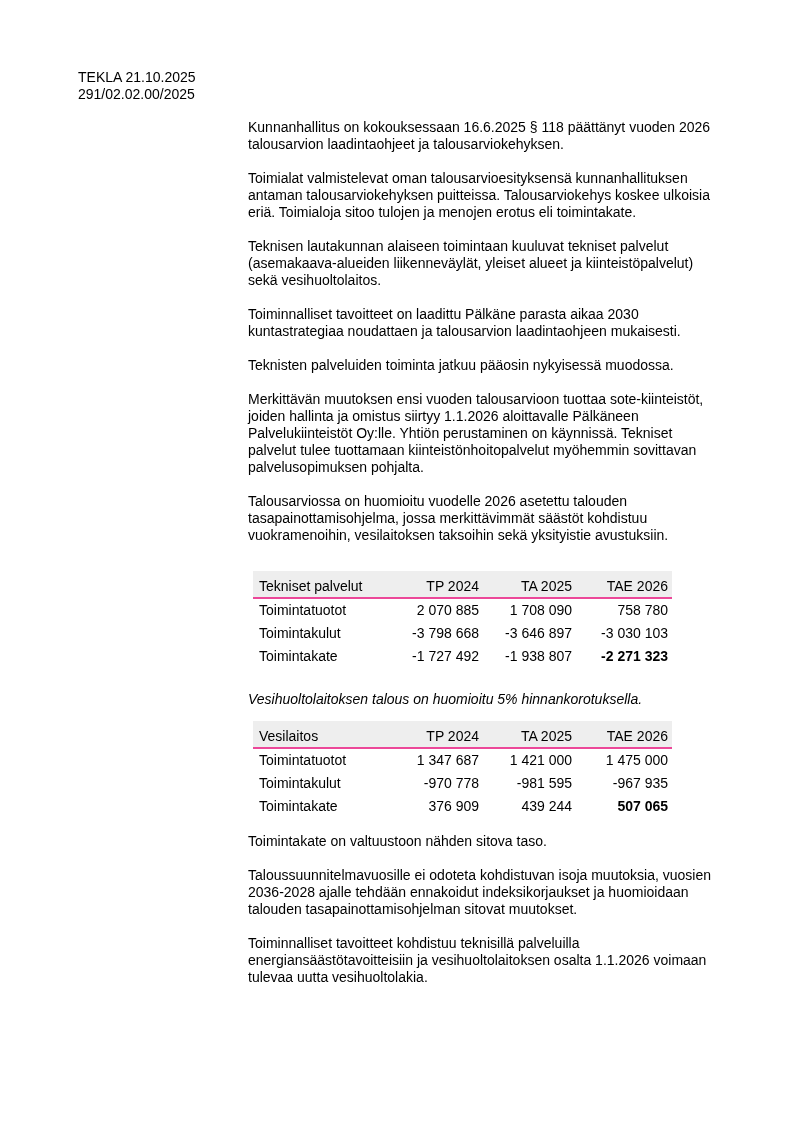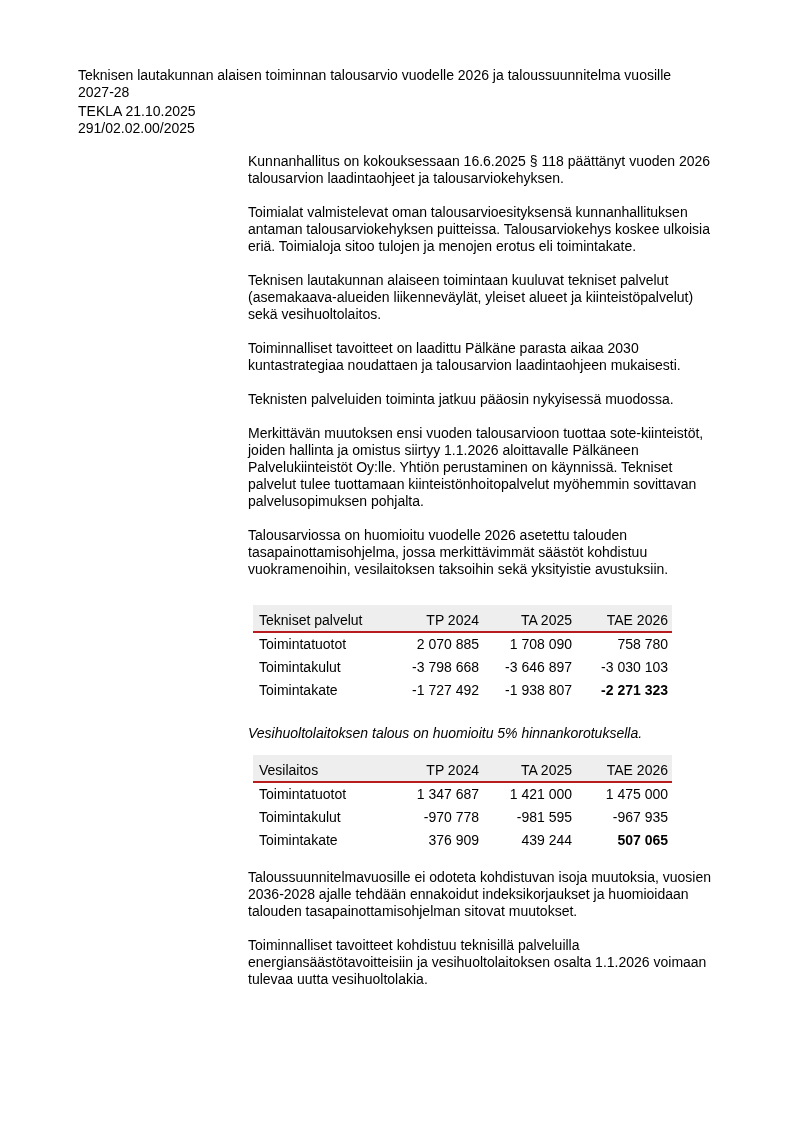--- a/index.html
+++ b/index.html
@@ -44,21 +44,21 @@
   table.doc-table col.c-num3 { width: 96px; }
   table.doc-table thead tr {
     background: #eeeeee;
   }
   table.doc-table th {
     font-weight: normal;
     height: 24px;
     text-align: right;
     vertical-align: bottom;
     padding: 0 4px 2px 0;
-    border-bottom: 2px solid #b91c1c;
+    border-bottom: 2px solid #ec4899;
   }
   table.doc-table th.label {
     text-align: left;
     padding-left: 6px;
   }
   table.doc-table td {
     height: 23px;
     text-align: right;
     vertical-align: middle;
     padding: 0 4px 0 0;
@@ -68,22 +68,20 @@
     padding-left: 6px;
   }
   .emph { font-weight: bold; }
 </style>
 </head>
 <body>
 
 <div class="page">
 
   <div class="header-block">
-    <p class="para">Teknisen lautakunnan alaisen toiminnan talousarvio vuodelle 2026 ja taloussuunnitelma vuosille
-2027-28</p>
     <div class="ref-block">
       <div class="para">TEKLA 21.10.2025</div>
       <div class="para">291/02.02.00/2025</div>
     </div>
   </div>
 
   <div class="body-block">
 
     <p class="para">Kunnanhallitus on kokouksessaan 16.6.2025 § 118 päättänyt vuoden 2026
 talousarvion laadintaohjeet ja talousarviokehyksen.</p>
@@ -178,20 +176,21 @@
           <tr>
             <td class="label">Toimintakate</td>
             <td>376 909</td>
             <td>439 244</td>
             <td class="emph">507 065</td>
           </tr>
         </tbody>
       </table>
     </div>
 
+    <p class="para p-after-t2">Toimintakate on valtuustoon nähden sitova taso.</p>
     <p class="para mt17">Taloussuunnitelmavuosille ei odoteta kohdistuvan isoja muutoksia, vuosien
 2036-2028 ajalle tehdään ennakoidut indeksikorjaukset ja huomioidaan
 talouden tasapainottamisohjelman sitovat muutokset.</p>
     <p class="para mt17">Toiminnalliset tavoitteet kohdistuu teknisillä palveluilla
 energiansäästötavoitteisiin ja vesihuoltolaitoksen osalta 1.1.2026 voimaan
 tulevaa uutta vesihuoltolakia.</p>
 
   </div>
 
 </div>

